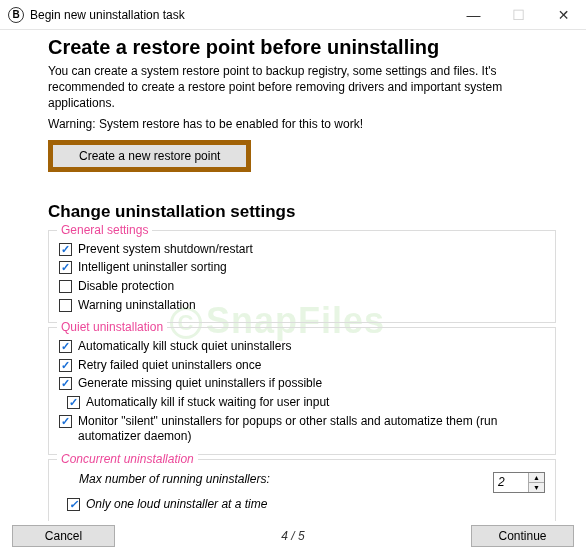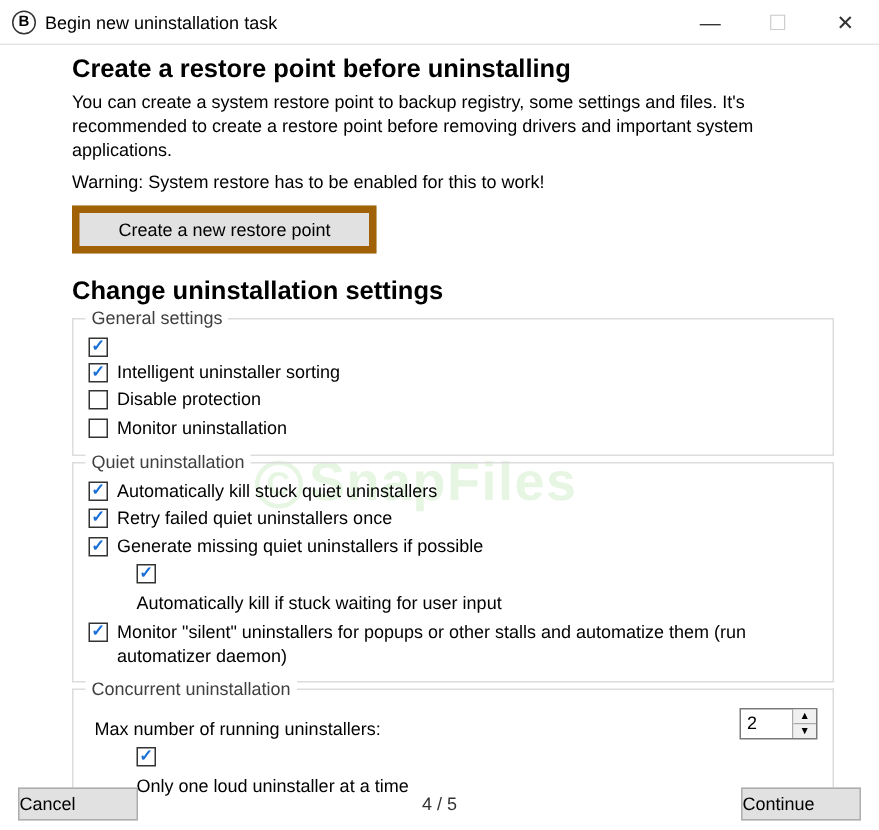--- a/index.html
+++ b/index.html
@@ -36,85 +36,85 @@
     display: flex; align-items: center; justify-content: center;
     font-size: 14px; color: #333;
   }
   .win-btn.max { color: #ccc; }
   .content {
     padding: 6px 30px 0 48px;
     height: 488px;
     position: relative;
   }
   .h1 {
-    font-size: 17px;
+    font-size: 20px;
     font-weight: bold;
     margin: 0 0 4px 0;
   }
   .desc {
     font-size: 12px;
     line-height: 1.35;
     margin: 0 0 4px 0;
   }
   .btn-restore {
     display: inline-block;
     padding: 4px 26px;
     background: #e1e1e1;
     border: 5px solid #a16207;
     font-size: 12px;
     margin: 4px 0 10px 0;
     text-align: center;
   }
   .h2 {
     font-size: 17px;
     font-weight: bold;
-    margin: 5px 0 8px 0;
+    margin: 20px 0 8px 0;
   }
   .groupbox {
     border: 1px solid #dcdcdc;
     margin: 0 0 4px 0;
     padding: 8px 10px 6px 10px;
     position: relative;
   }
   .groupbox-title {
     position: absolute;
     top: -8px; left: 8px;
     background: #fff;
     padding: 0 4px;
     font-size: 12px;
-    color: #404040;
+    color: #ec4899;
   }
   .check-row {
     display: flex;
     align-items: flex-start;
     margin: 3px 0;
     gap: 6px;
   }
-  .check-row.indent { margin-left: 32px; flex-direction: column; }
+  .check-row.indent { margin-left: 8px; }
   .checkbox {
     width: 13px; height: 13px;
     border: 1px solid #333;
     display: inline-flex;
     align-items: center; justify-content: center;
     flex-shrink: 0;
     margin-top: 1px;
     background: #fff;
   }
   .checkbox.checked::after {
     content: "✓";
     color: #1a6fd6;
     font-size: 11px;
     font-weight: bold;
     line-height: 1;
   }
   .check-label { font-size: 12px; line-height: 1.3; }
   .spin-row {
     display: flex;
-    align-items: flex-end;
-    margin: 4px 0 4px 4px;
+    align-items: flex-start;
+    margin: 4px 0 4px 20px;
     gap: 8px;
   }
   .spin-label { flex: 1; font-size: 12px; }
   .spinbox {
     display: flex;
     border: 1px solid #7a7a7a;
     height: 21px;
     width: 52px;
   }
   .spin-val {
@@ -139,26 +139,27 @@
     position: absolute;
     bottom: 0; left: 0; right: 0;
     height: 35px;
     display: flex;
     align-items: center;
     padding: 0 12px;
     gap: 8px;
   }
   .footer-btn {
     padding: 3px 0;
-    width: 80px;
+    width: 103px;
     background: #e1e1e1;
     border: 1px solid #adadad;
     font-size: 12px;
-  }
-  .footer-spacer { flex: 1; text-align: center; font-size: 12px; color: #333; }
+    text-align: center;
+  }
+  .footer-spacer { flex: 1; text-align: center; font-size: 12px; color: #333; font-style: italic; }
   .watermark {
     position: absolute;
     top: 270px; left: 150px;
     font-size: 36px;
     color: rgba(120, 200, 100, 0.18);
     font-weight: bold;
     pointer-events: none;
     z-index: 0;
     letter-spacing: 1px;
     margin-left: 20px;
@@ -196,32 +197,33 @@
   <div class="desc">You can create a system restore point to backup registry, some settings and files. It's recommended to create a restore point before removing drivers and important system applications.</div>
   <div class="desc">Warning: System restore has to be enabled for this to work!</div>
   <div class="btn-restore">Create a new restore point</div>
 
   <div class="h2">Change uninstallation settings</div>
 
   <div class="groupbox">
     <span class="groupbox-title">General settings</span>
     <div class="check-row">
       <span class="checkbox checked"></span>
+      <span class="check-label">Prevent system shutdown/restart</span>
     </div>
     <div class="check-row">
       <span class="checkbox checked"></span>
       <span class="check-label">Intelligent uninstaller sorting</span>
     </div>
     <div class="check-row">
       <span class="checkbox"></span>
       <span class="check-label">Disable protection</span>
     </div>
     <div class="check-row">
       <span class="checkbox"></span>
-      <span class="check-label">Monitor uninstallation</span>
+      <span class="check-label">Warning uninstallation</span>
     </div>
   </div>
 
   <div class="groupbox">
     <span class="groupbox-title">Quiet uninstallation</span>
     <div class="check-row">
       <span class="checkbox checked"></span>
       <span class="check-label">Automatically kill stuck quiet uninstallers</span>
     </div>
     <div class="check-row">
@@ -235,21 +237,21 @@
     <div class="check-row indent">
       <span class="checkbox checked"></span>
       <span class="check-label">Automatically kill if stuck waiting for user input</span>
     </div>
     <div class="check-row">
       <span class="checkbox checked"></span>
       <span class="check-label">Monitor "silent" uninstallers for popups or other stalls and automatize them (run automatizer daemon)</span>
     </div>
   </div>
 
-  <div class="groupbox" style="border-bottom:none;">
+  <div class="groupbox" style="border-bottom:none;font-style:italic;">
     <span class="groupbox-title">Concurrent uninstallation</span>
     <div class="spin-row">
       <span class="spin-label">Max number of running uninstallers:</span>
       <div class="spinbox">
         <div class="spin-val">2</div>
         <div class="spin-arrows">
           <div class="spin-arrow">▲</div>
           <div class="spin-arrow">▼</div>
         </div>
       </div>

